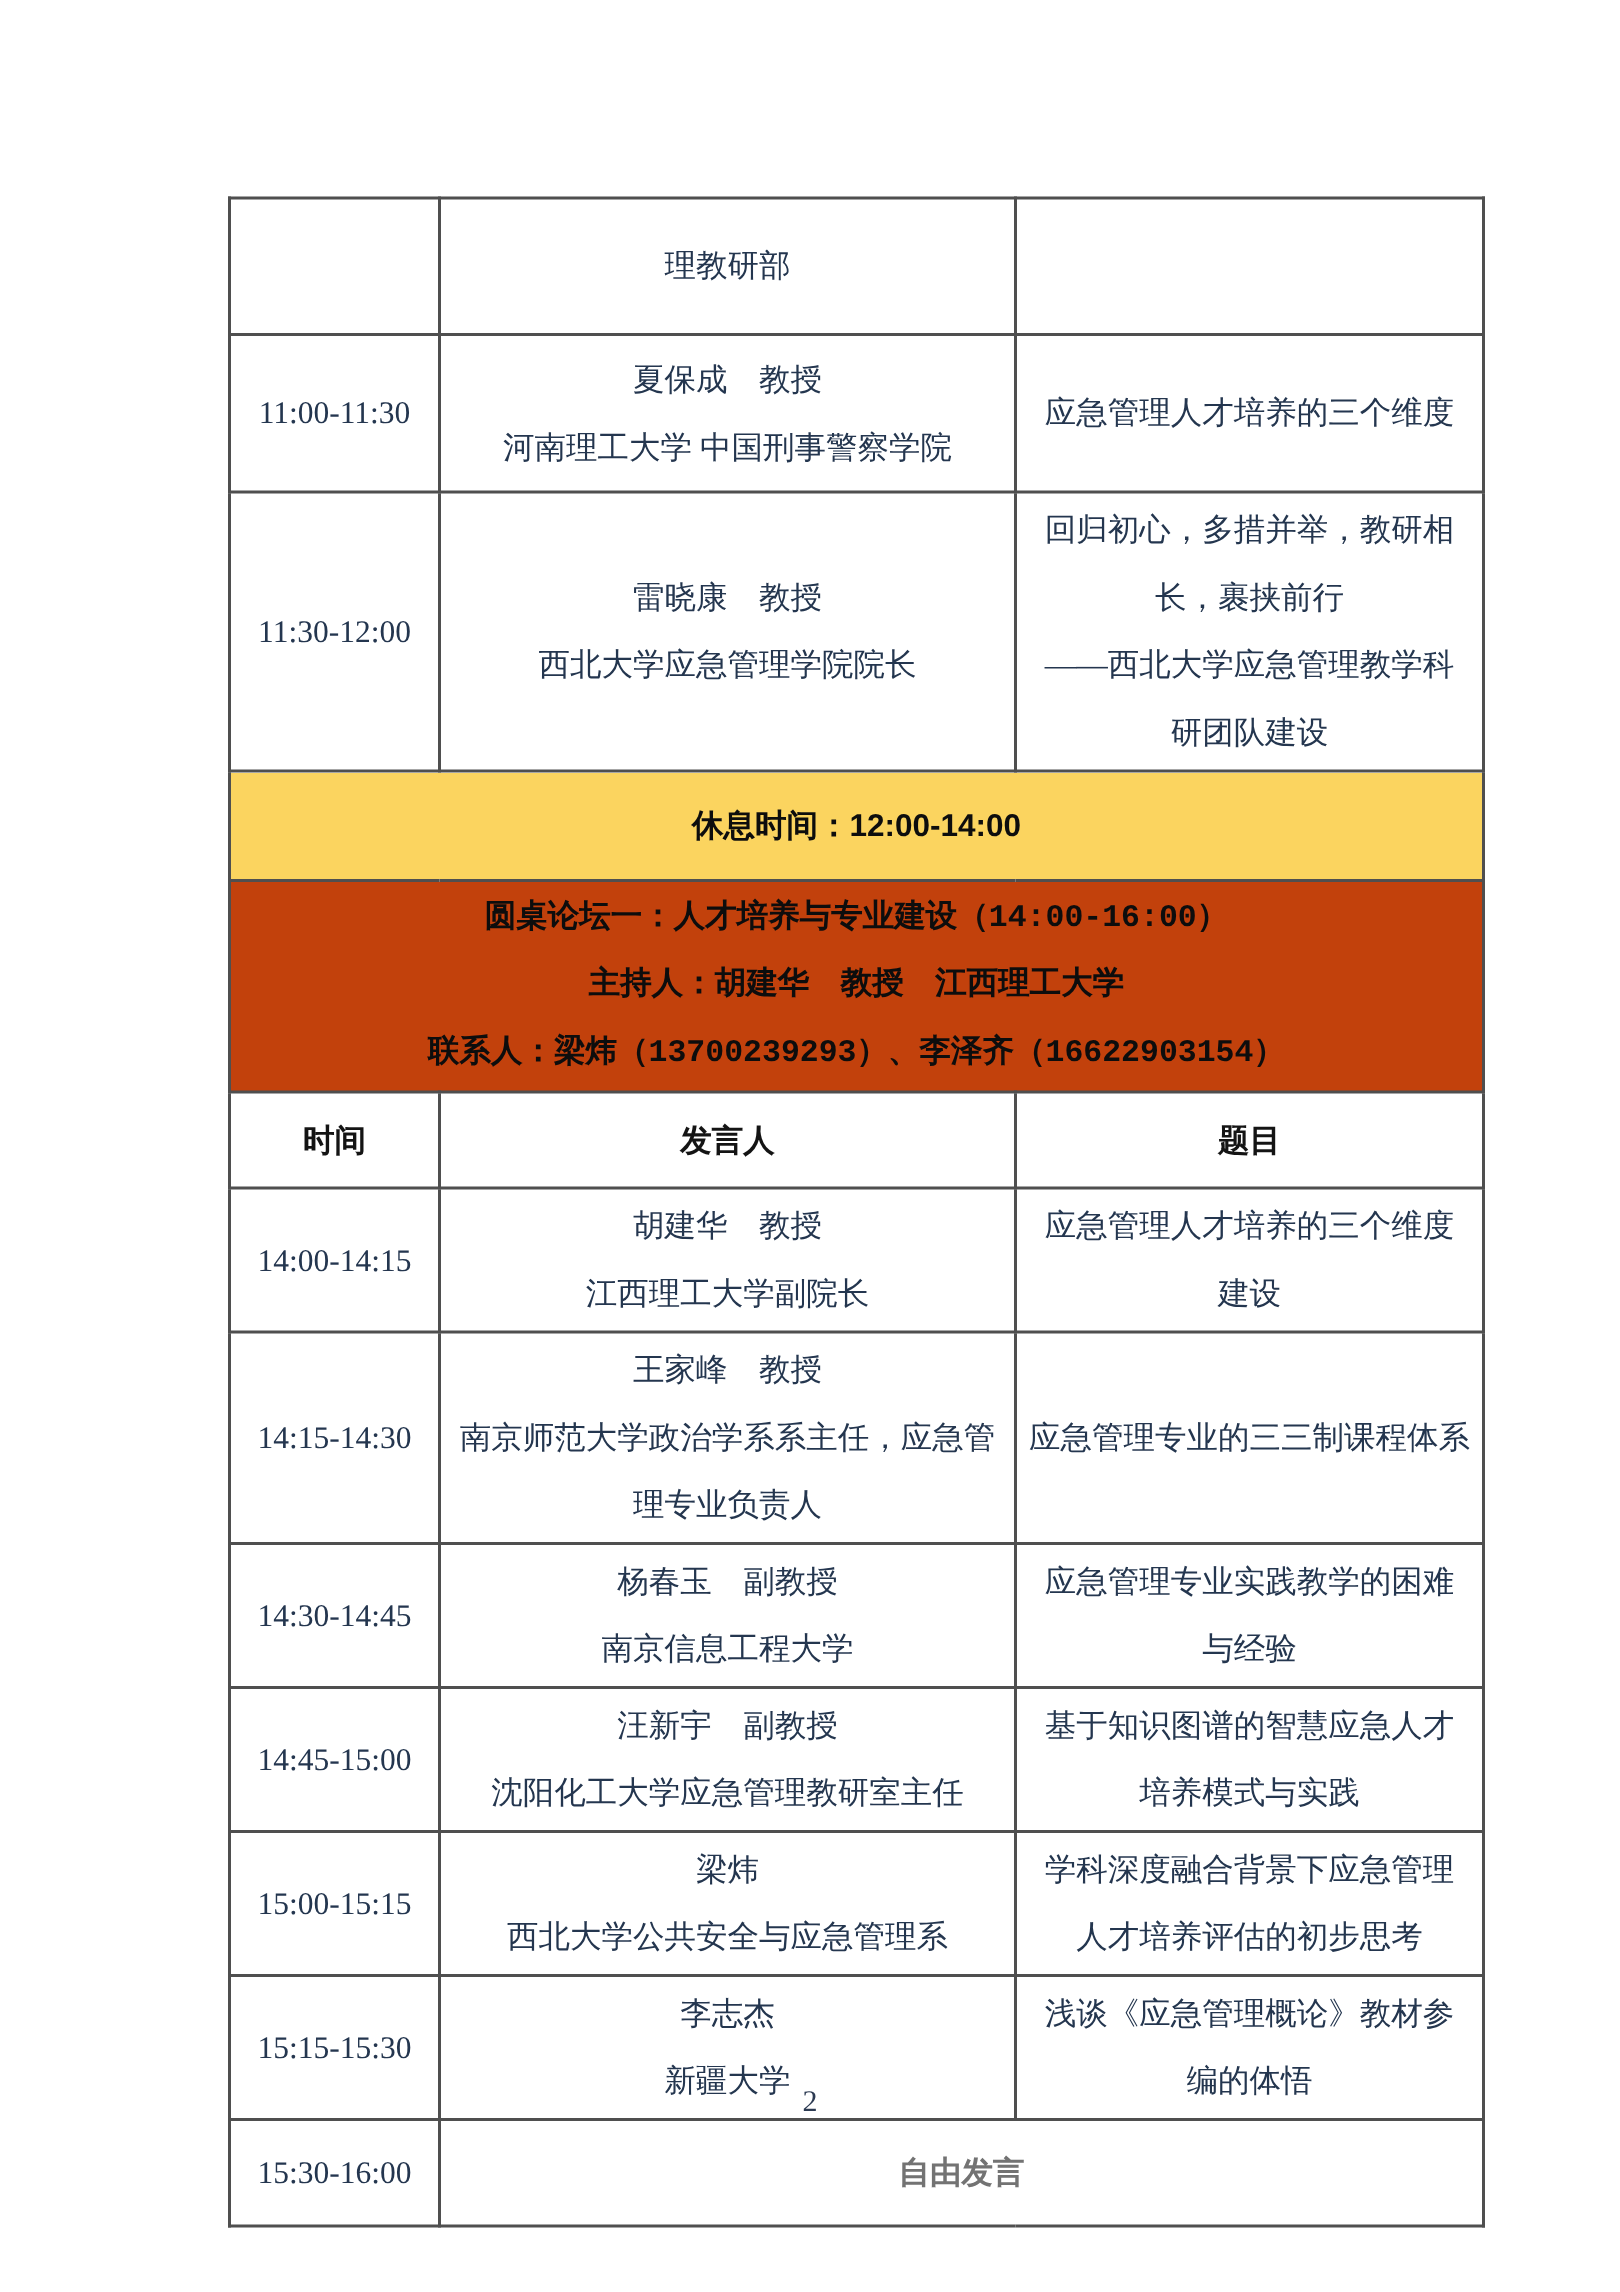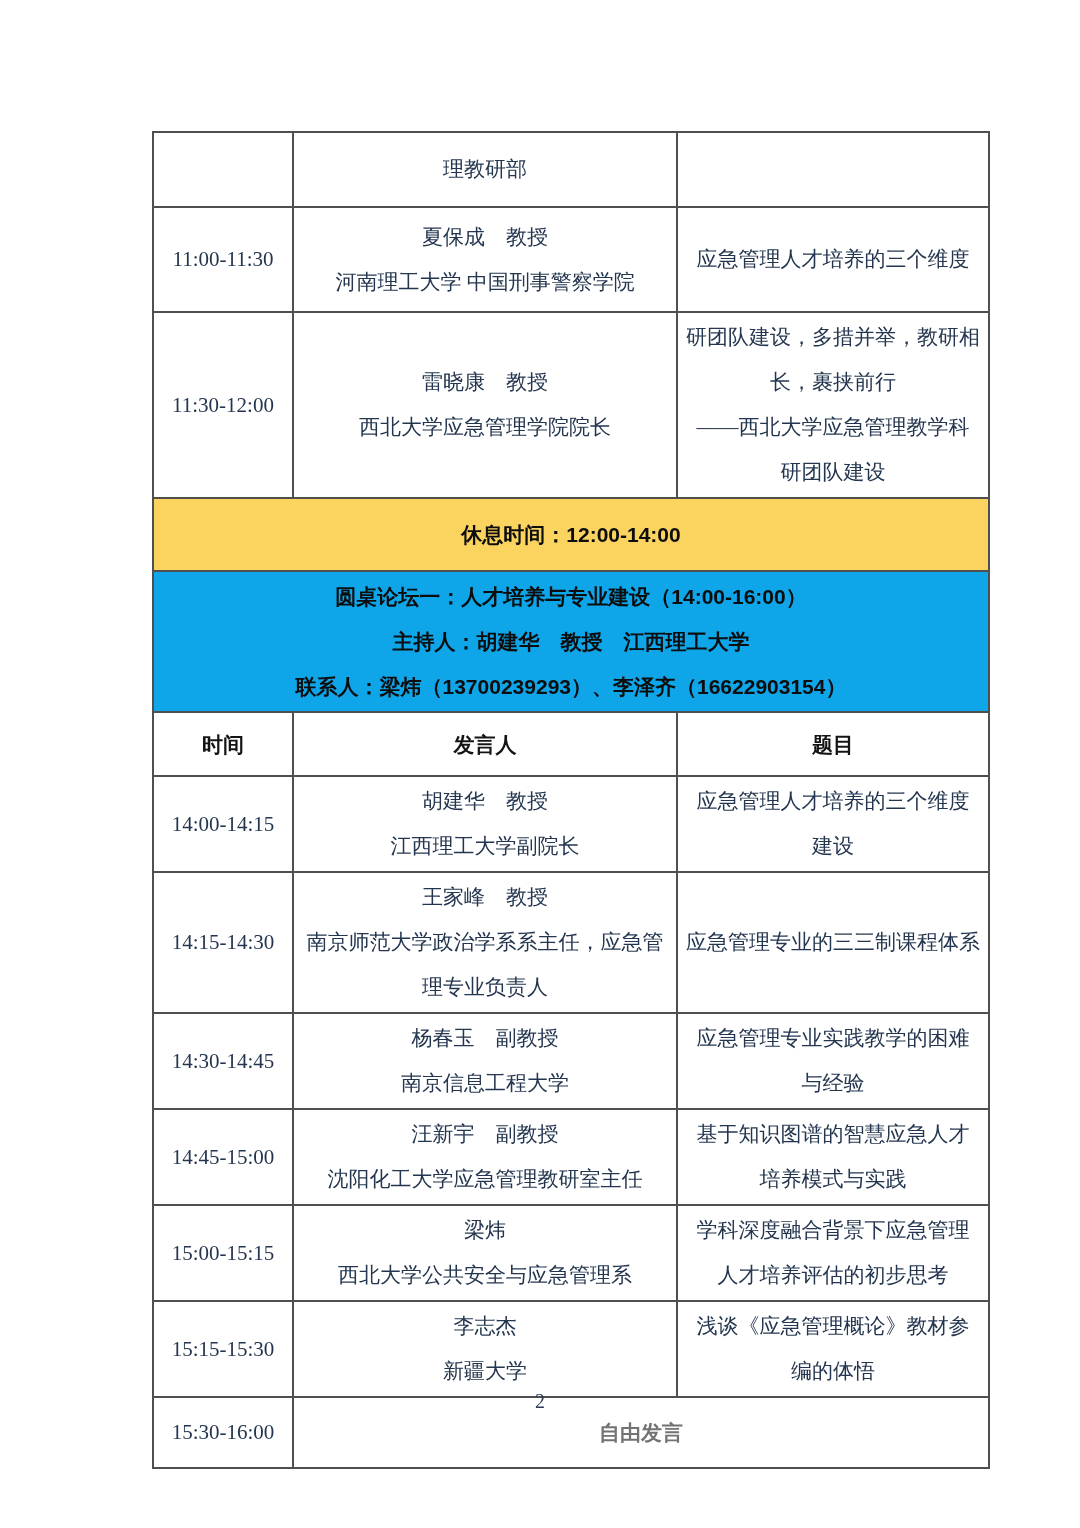--- a/index.html
+++ b/index.html
@@ -27,21 +27,21 @@
   table.schedule td {
     border: 2px solid #4f4f4f;
     text-align: center;
     vertical-align: middle;
     font-size: 21px;
     line-height: 45px;
     padding: 2px 8px;
     overflow: hidden;
   }
   
-  tr.h75  { height: 75px; }
+  tr.h75  { height: 91px; }
   tr.h105 { height: 105px; }
   tr.h136 { height: 136px; }
   tr.h73  { height: 73px; padding-left: 44px; }
   tr.h118 { height: 118px; }
   tr.h64  { height: 64px; padding-left: 23px; }
   tr.h95  { height: 95px; }
   tr.h108 { height: 108px; }
   tr.h88  { height: 88px; }
   tr.h94  { height: 94px; }
   tr.h93  { height: 93px; }
@@ -50,22 +50,22 @@
 
   td.top-align { vertical-align: top; }
   td.banner-break {
     background: #fbd45f;
     font-family: "Liberation Sans", sans-serif;
     font-weight: bold;
     color: #0d0d0d;
     font-size: 23px;
   }
   td.banner-forum {
-    background: #0ea5e9;
-    font-family: Liberation Sans, sans-serif;
+    background: #c2410c;
+    font-family: Liberation Mono, monospace;
     font-weight: bold;
     color: #0d0d0d;
     font-size: 22px;
     line-height: 40px;
     padding: 4px 8px;
   }
   td.header-cell {
     font-family: "Liberation Sans", sans-serif;
     font-weight: bold;
     color: #141414;
@@ -121,21 +121,21 @@
           </td>
     </tr>
 
     <tr class="h136">
       <td>11:30-12:00</td>
       <td>
             <div class="line">雷晓康　教授</div>
             <div class="line">西北大学应急管理学院院长</div>
           </td>
       <td class="lh34">
-            <div class="line">研团队建设，多措并举，教研相</div>
+            <div class="line">回归初心，多措并举，教研相</div>
             <div class="line">长，裹挟前行</div>
             <div class="line">——西北大学应急管理教学科</div>
             <div class="line">研团队建设</div>
           </td>
     </tr>
 
     <tr class="h73">
       <td colspan="3" class="banner-break">休息时间：12:00-14:00</td>
     </tr>
 

